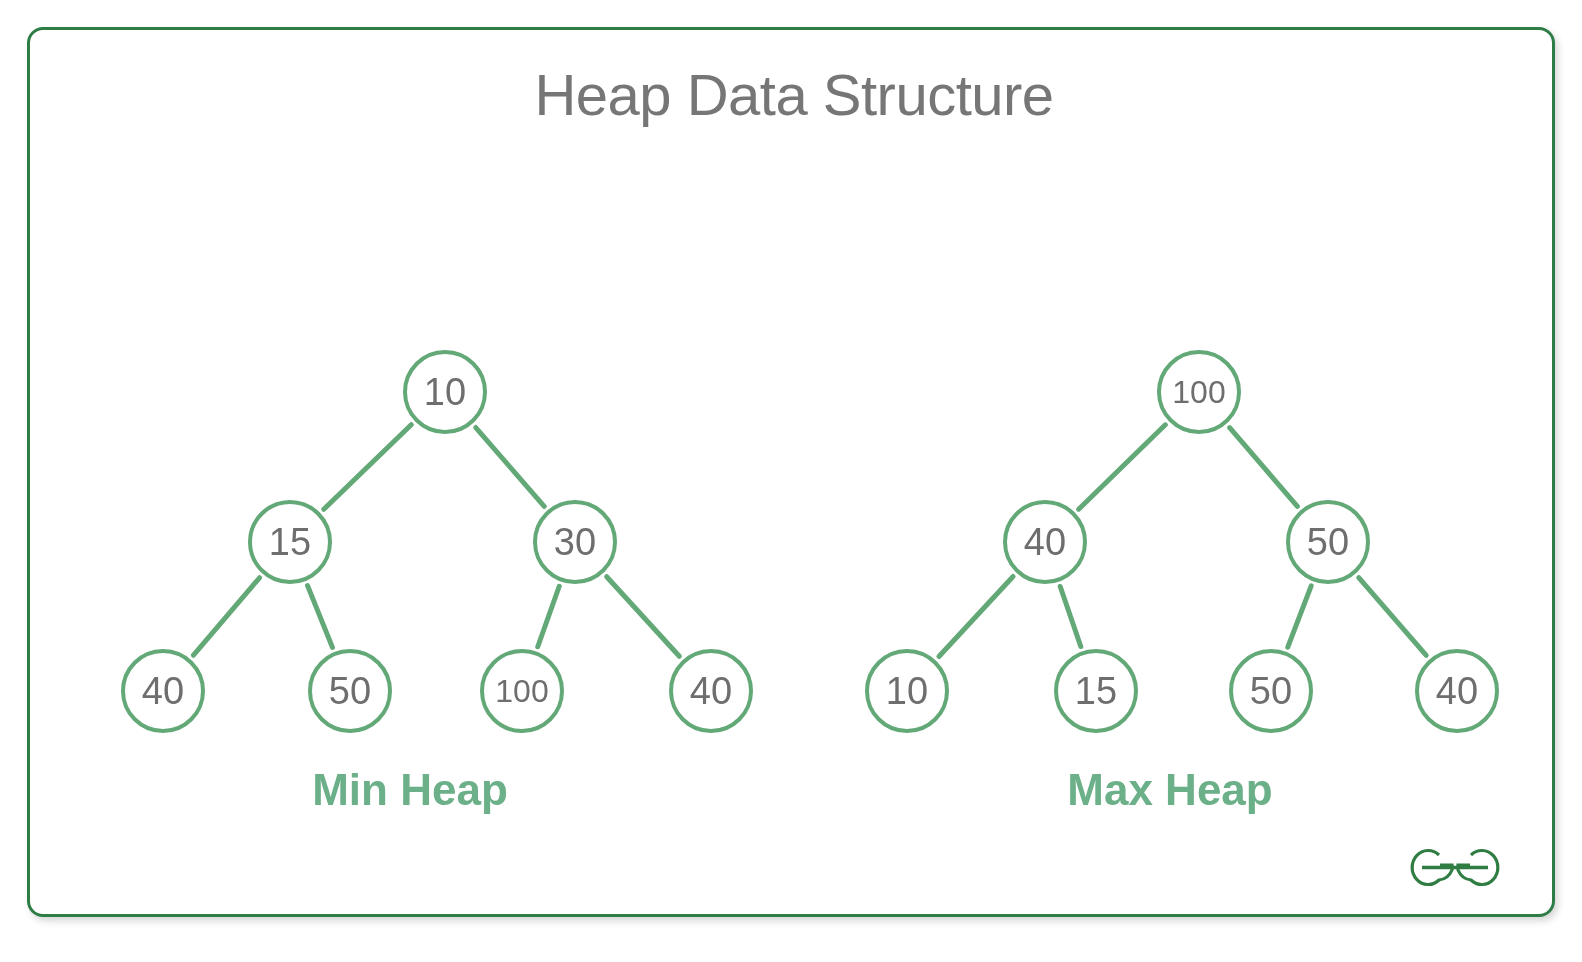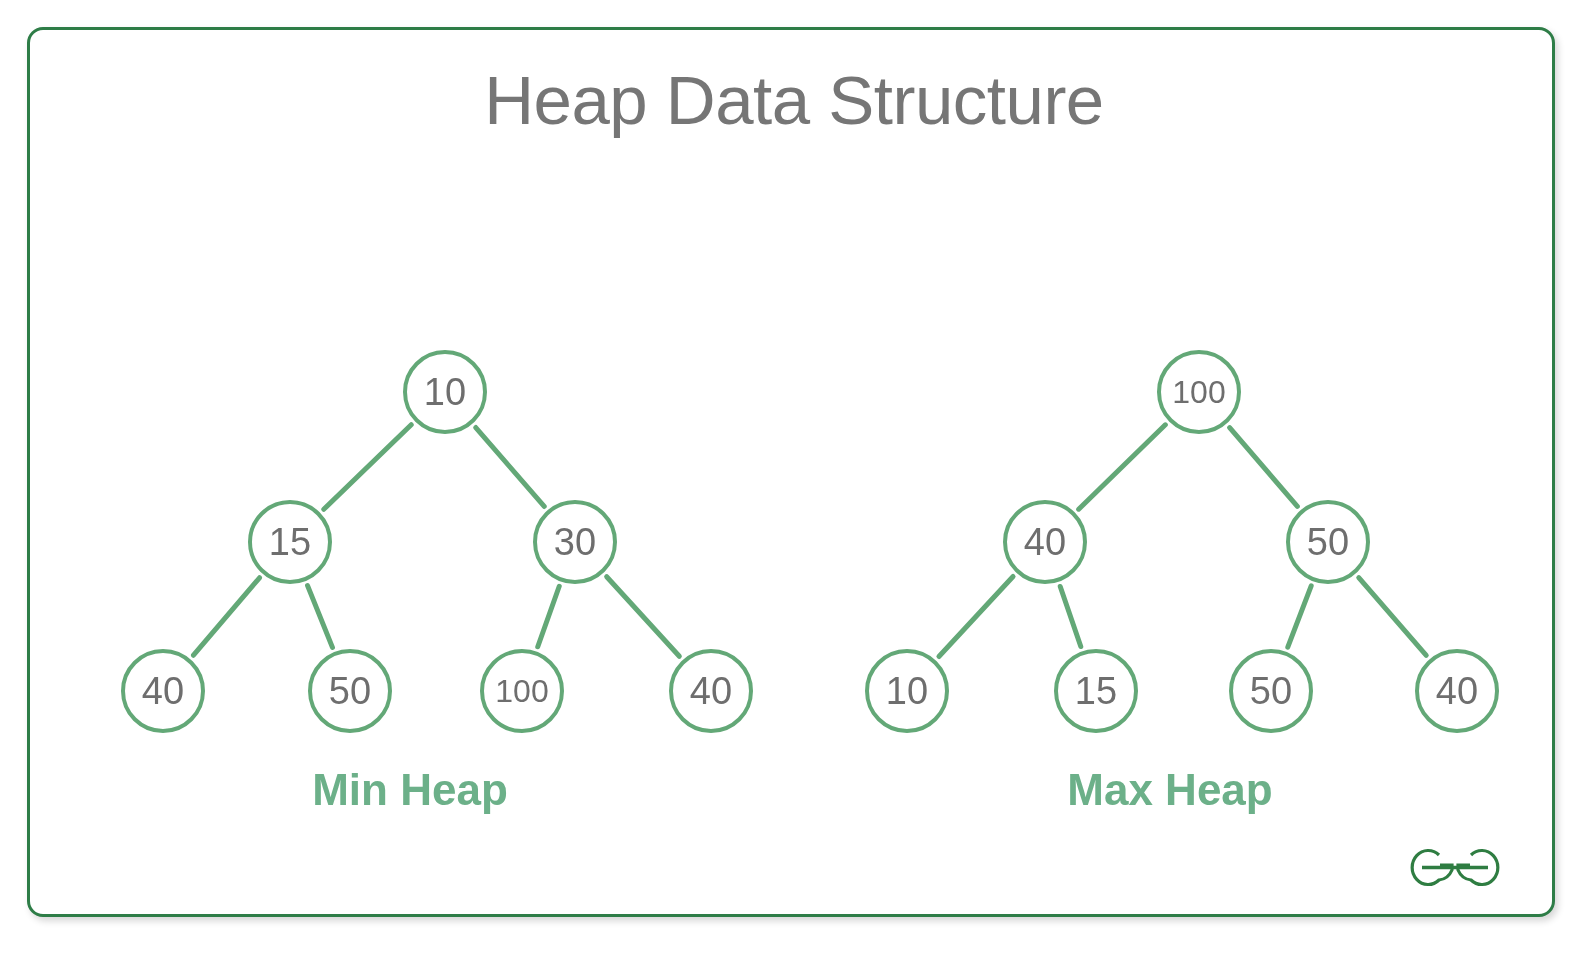--- a/index.html
+++ b/index.html
@@ -30,21 +30,21 @@
     border: 3px solid #2e7d47;
     border-radius: 16px;
     box-shadow: 3px 4px 7px rgba(0,0,0,0.16);
   }
   #title {
     position: absolute;
     left: 0;
     top: 34px;
     width: 1528px;
     text-align: center;
-    font-size: 69px;
+    font-size: 58px;
     font-weight: 400;
     letter-spacing: -0.5px;
     color: #767676;
     line-height: 1.08;
     white-space: nowrap;
   }
   .diagram-svg {
     position: absolute;
     left: 0;
     top: 0;

